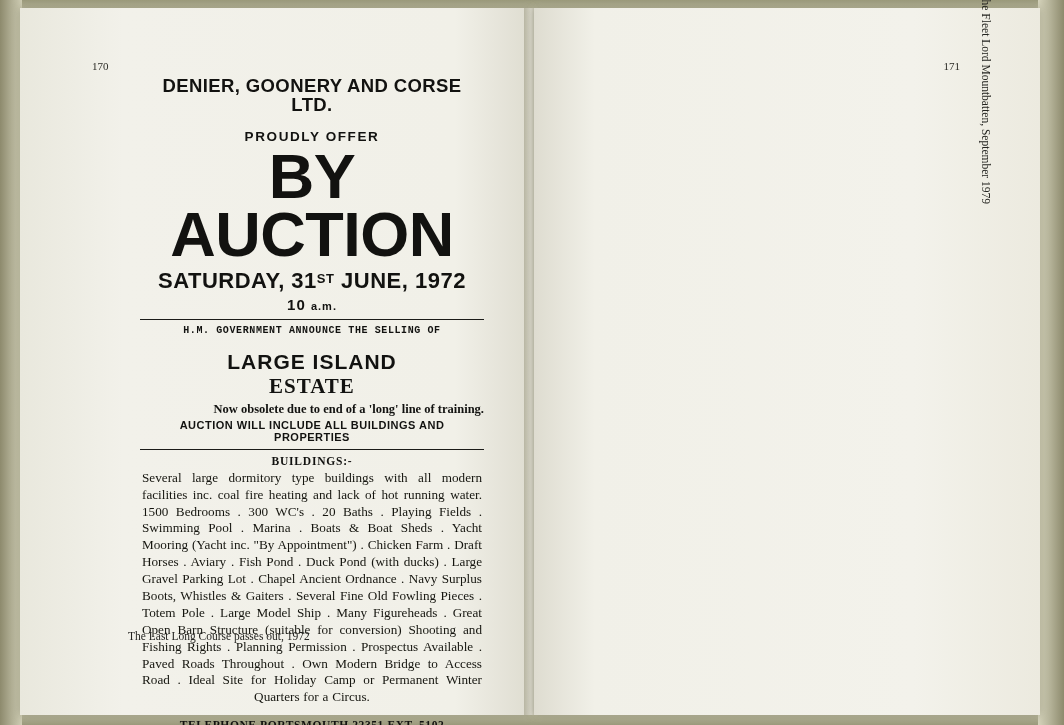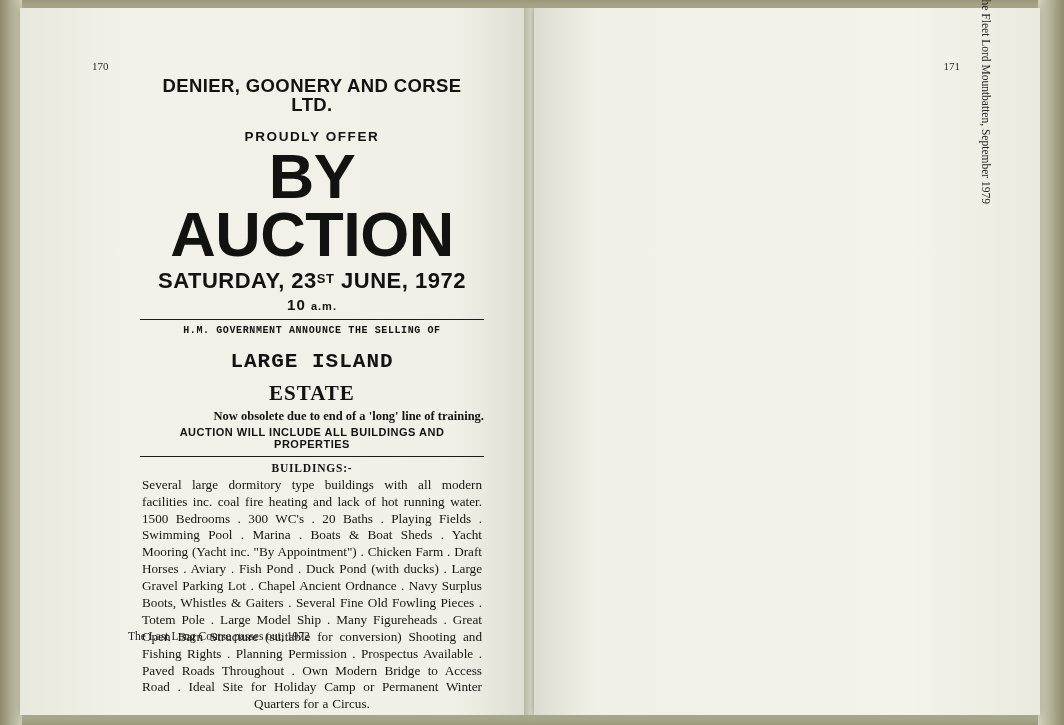--- a/index.html
+++ b/index.html
@@ -137,25 +137,25 @@
   }
   .ttl-time .am { font-size: 11px; }
   .ttl-gov {
     font-family: Liberation Mono, monospace;
     font-weight: bold;
     font-size: 10px;
     letter-spacing: 0.6px;
     margin: 2px 0 14px 0;
   }
   .ttl-estate1 {
-    font-family: Liberation Mono, monospace;
+    font-family: Liberation Sans, sans-serif;
     font-weight: bold;
     font-size: 21px;
     letter-spacing: 1px;
-    margin: 1px 0 8px 0;
+    margin: 1px 0 0 0;
   }
   .ttl-estate2 {
     font-family: "Liberation Serif", serif;
     font-weight: bold;
     font-size: 21px;
     letter-spacing: 1px;
     margin: 0 0 2px 0;
   }
   .ttl-obsolete {
     font-family: "Liberation Serif", serif;
@@ -228,21 +228,21 @@
 
   <div class="page page-left">
 
     <div class="folio folio-left">170</div>
 
     <div class="poster">
       <div class="ttl-firm">DENIER, GOONERY AND CORSE LTD.</div>
       <div class="ttl-proudly">PROUDLY OFFER</div>
       <div class="ttl-auction">BY AUCTION</div>
       <div class="ttl-date">
-        <span>SATURDAY,  23</span><sup>ST</sup>
+        <span>SATURDAY,  31</span><sup>ST</sup>
         <span>JUNE,  1972</span>
       </div>
       <div class="ttl-time">
         <span>10</span>
         <span class="am">a.m.</span>
       </div>
 
       <hr class="line-rule">
 
       <div class="ttl-gov">H.M. GOVERNMENT ANNOUNCE THE SELLING OF</div>

